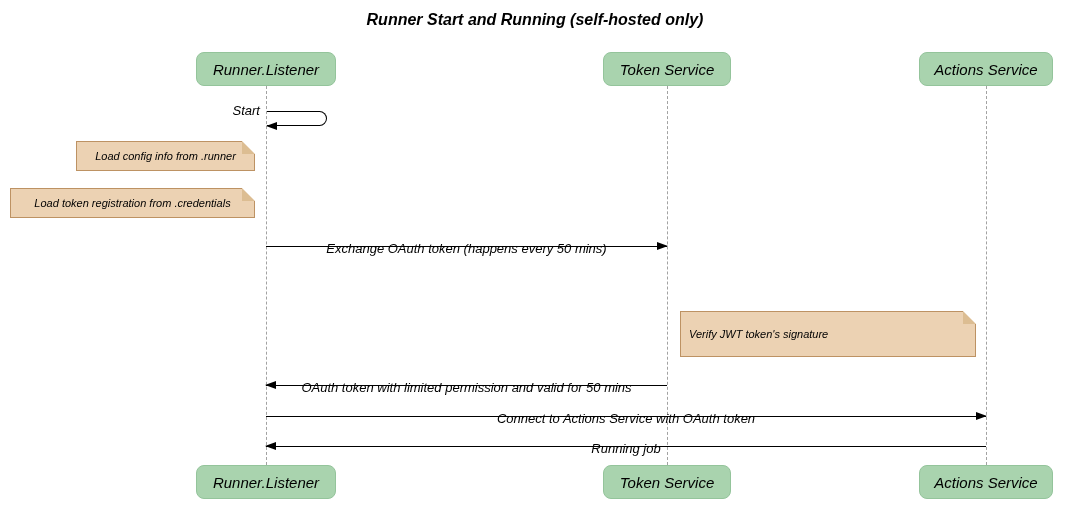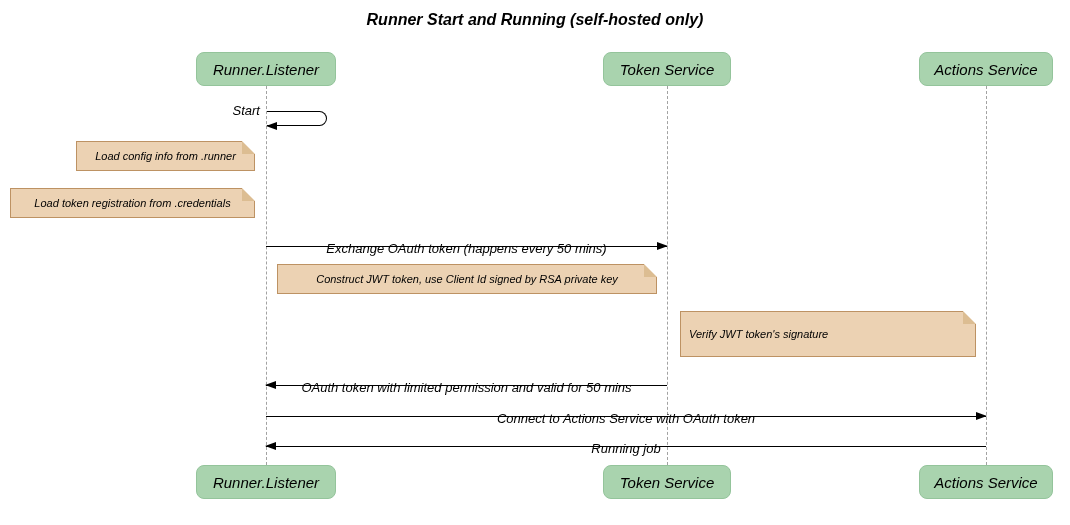--- a/index.html
+++ b/index.html
@@ -103,23 +103,20 @@
 
   <div class="note center" style="left:10px; top:188px; width:245px; height:30px;">
     <span class="line">Load token registration from .credentials</span>
   </div>
 
   <div class="msg-label" style="left:266px; top:233px; width:401px;">Exchange OAuth token (happens every 50 mins)</div>
   <div class="msg-line" style="left:266px; top:246px; width:401px;">
     <span class="arrowhead right"></span>
   </div>
 
-  <div class="note center" style="left:277px; top:264px; width:380px; height:30px;">
-    <span class="line">Construct JWT token, use Client Id signed by RSA private key</span>
-  </div>
 
   <div class="note" style="left:680px; top:311px; width:296px; height:46px;">
     <span class="line">Verify JWT token's signature</span>
   </div>
 
   <div class="msg-label" style="left:266px; top:372px; width:401px;text-align:center;">OAuth token with limited permission and valid for 50 mins</div>
   <div class="msg-line" style="left:266px; top:385px; width:401px;">
     <span class="arrowhead left"></span>
   </div>
 

